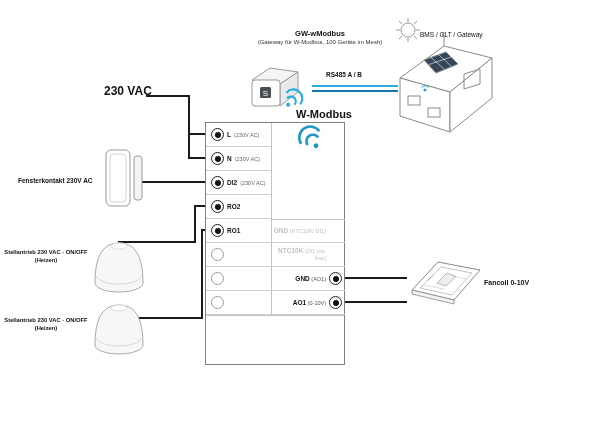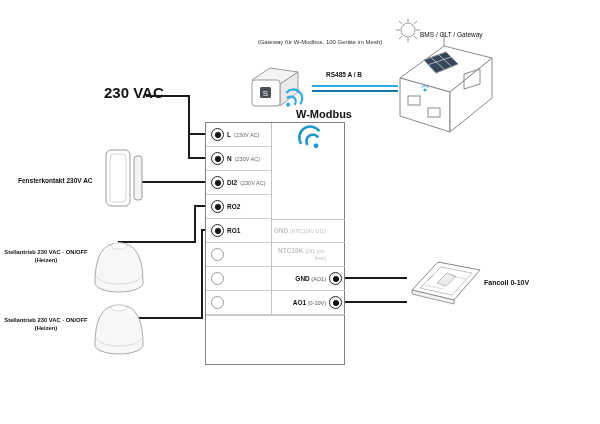--- a/index.html
+++ b/index.html
@@ -36,23 +36,24 @@
   .rlabel.gray, .rlabel.gray .rname { color:#c2c2c2; }
 
   .dev-label { position:absolute; font-weight:bold; font-size:6px; color:#111; text-align:center; line-height:1.3; }
   svg { position:absolute; overflow:visible; }
 </style>
 </head>
 <body>
 
 <div class="canvas">
 
+  <div class="lbl b" style="left:240px;top:29px;width:160px;text-align:center;font-size:7.5px;">GW-wModbus</div>
   <div class="lbl" style="left:215px;top:39px;width:210px;text-align:center;font-size:6px;color:#333;">(Gateway für W-Modbus, 100 Geräte im Mesh)</div>
 
-  <div class="lbl b" style="left:104px;top:84px;font-size:15px;">230 VAC</div>
+  <div class="lbl b" style="left:104px;top:84px;font-size:12px;">230 VAC</div>
 
   <div class="lbl b" style="left:326px;top:71px;font-size:6.5px;">RS485 A / B</div>
 
   <div class="lbl" style="left:420px;top:31px;font-size:6.5px;">BMS / GLT / Gateway</div>
 
   <div class="lbl b" style="left:296px;top:108px;font-size:11px;">W-Modbus</div>
 
   <svg style="left:246px;top:62px;" width="64" height="52" viewBox="0 0 64 52">
     <polygon points="6,18 24,6 52,10 34,22" fill="#f4f4f4" stroke="#999" stroke-width="1"></polygon>
     <polygon points="34,22 52,10 52,30 34,44" fill="#e9e9e9" stroke="#999" stroke-width="1"></polygon>

